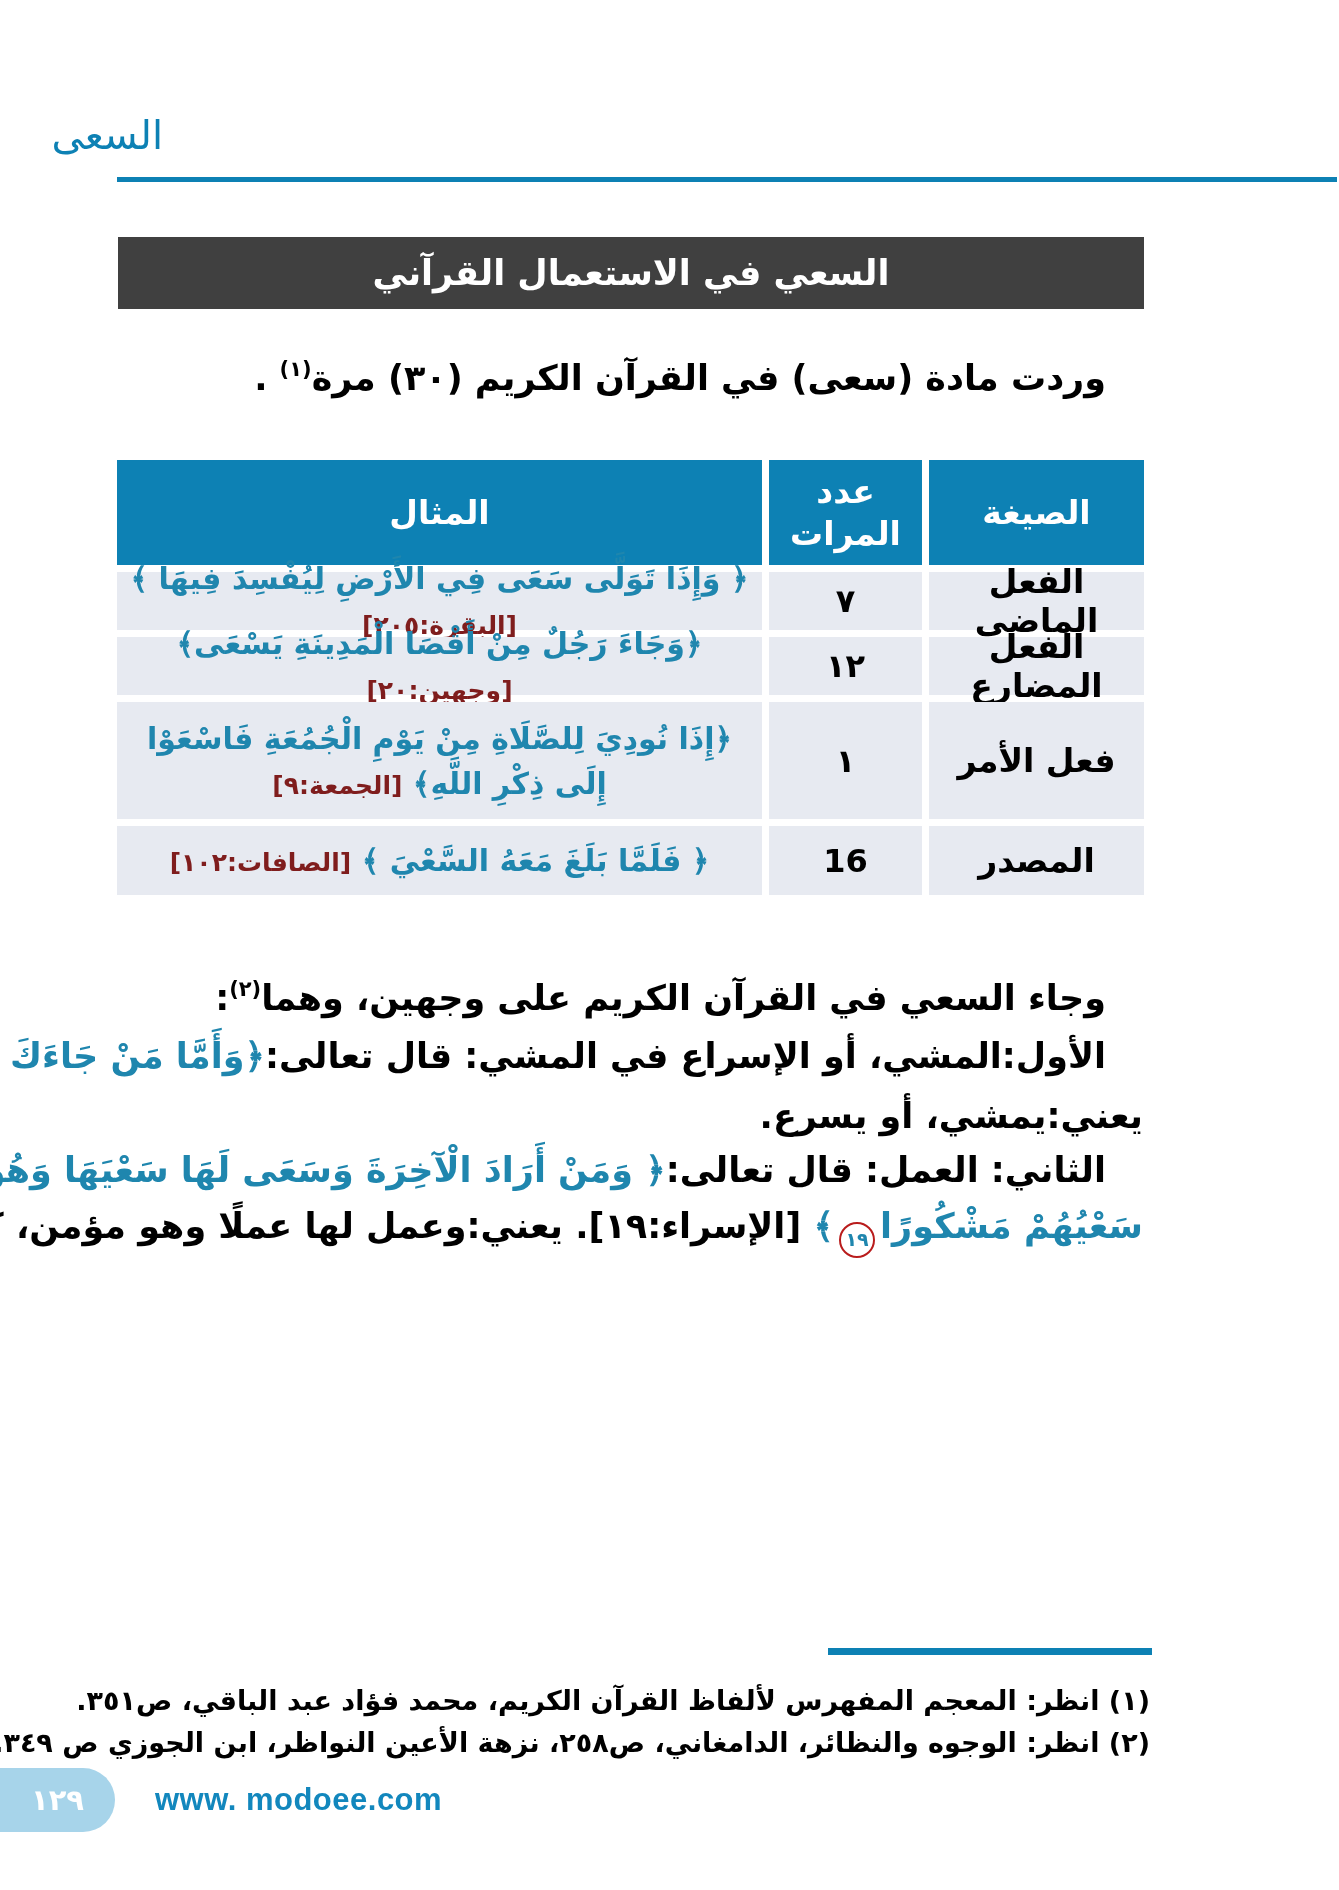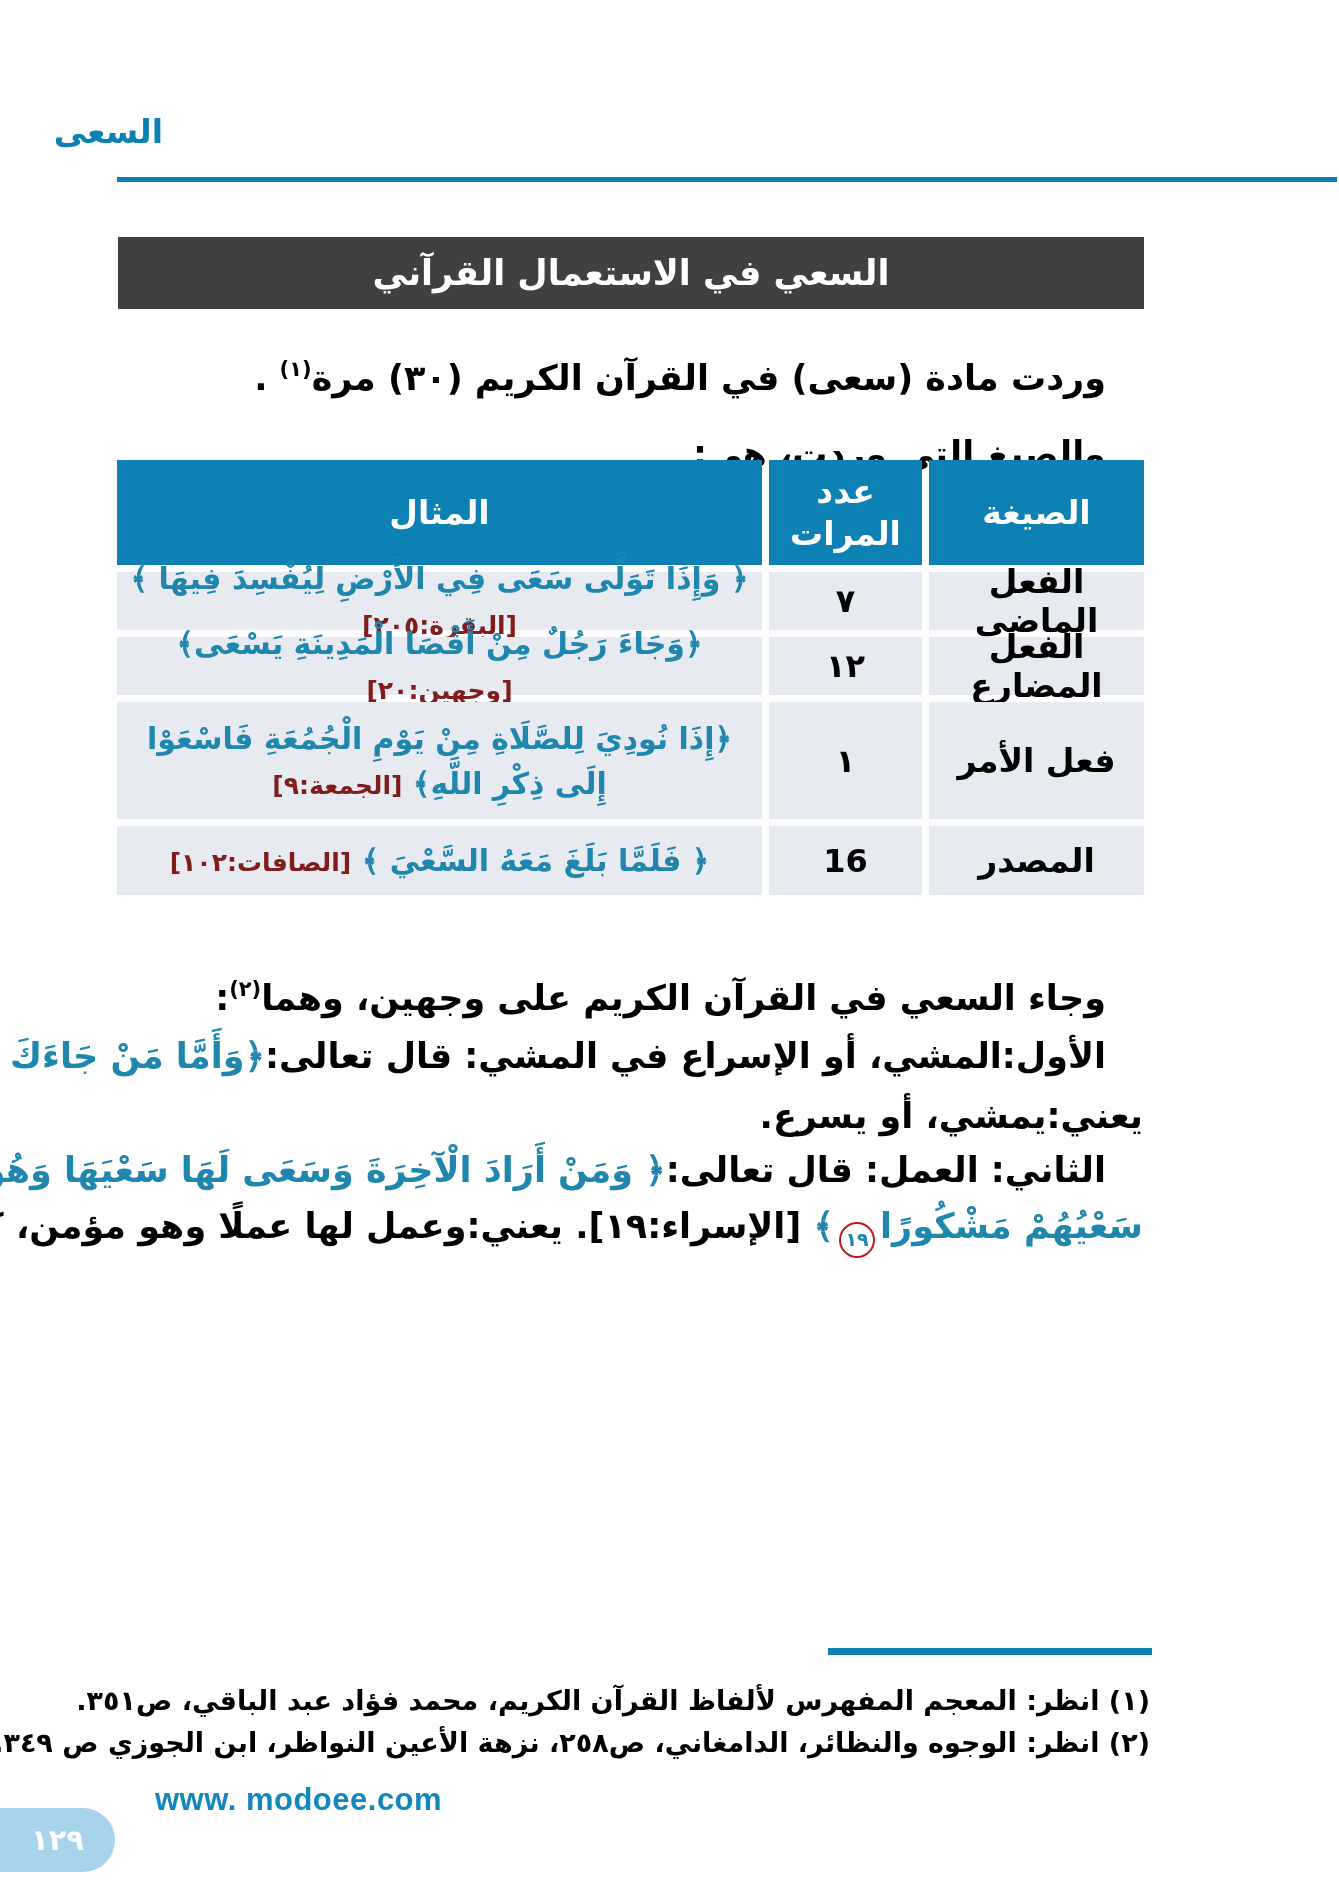--- a/index.html
+++ b/index.html
@@ -8,21 +8,21 @@
     width:1339px;height:1890px;
     background:#ffffff;
     margin:0 auto;
     font-family:"DejaVu Sans",sans-serif;
     direction:rtl;
     overflow:hidden;
   }
   
   .running-head{
     position:absolute;top:112px;right:1176px;left:auto;
-    color:#0d81b4;font-size:33px;font-weight:bold;white-space:nowrap;
+    color:#0d81b4;font-size:40px;font-weight:normal;white-space:nowrap;
   }
   .top-rule{
     position:absolute;top:177px;left:117px;width:1220px;height:5px;
     background:#0d81b4;
   }
   .banner{
     position:absolute;top:237px;left:118px;width:1026px;height:72px;
     background:#404040;display:flex;align-items:center;justify-content:center;
   }
   .banner span{color:#ffffff;font-size:35px;font-weight:bold;}
@@ -63,21 +63,21 @@
   
   .fn-rule{position:absolute;top:1648px;left:828px;width:324px;height:7px;background:#0d81b4;}
   .fnote{
     position:absolute;right:189px;left:117px;
     font-size:27px;font-weight:bold;color:#000;text-align:right;white-space:nowrap;padding-left:35px;
   }
   
   .page-badge{
     position:absolute;top:1768px;left:0;width:115px;height:64px;
     background:#a7d4ea;border-radius:0 32px 32px 0;
-    display:flex;align-items:center;justify-content:center;margin-top:40px;
+    display:flex;align-items:center;justify-content:center;
   }
   .page-badge span{color:#ffffff;font-size:29px;font-weight:bold;letter-spacing:6px;}
   .site-url{
     position:absolute;top:1782px;left:155px;direction:ltr;
     color:#1287bd;font-size:31px;font-weight:bold;
     font-family:"Liberation Sans",sans-serif;letter-spacing:.5px;
     text-decoration:none;
   }
 </style>
 </head>
@@ -86,21 +86,20 @@
 <div class="page">
 
   <div class="running-head">السعى</div>
   <div class="top-rule"></div>
 
   <div class="banner">
     <span>السعي في الاستعمال القرآني</span>
   </div>
 
   <p class="bline indent" style="top:318px;"><span>وردت مادة (سعى) في القرآن الكريم (٣٠) مرة</span><span class="sup">(١)</span><span> .</span></p>
-  <p class="bline indent" style="top:394px;">والصيغ التي وردت، هي:</p>
 
   <div class="qtable">
     <div class="cell th">الصيغة</div>
     <div class="cell th">عدد المرات</div>
     <div class="cell th">المثال</div>
 
     <div class="cell td form">الفعل الماضي</div>
     <div class="cell td count">٧</div>
     <div class="cell td example">
         <span><span class="verse">﴿ وَإِذَا تَوَلَّى سَعَى فِي الأَرْضِ لِيُفْسِدَ فِيهَا ﴾</span> <span class="ref">[البقرة:٢٠٥]</span></span>

